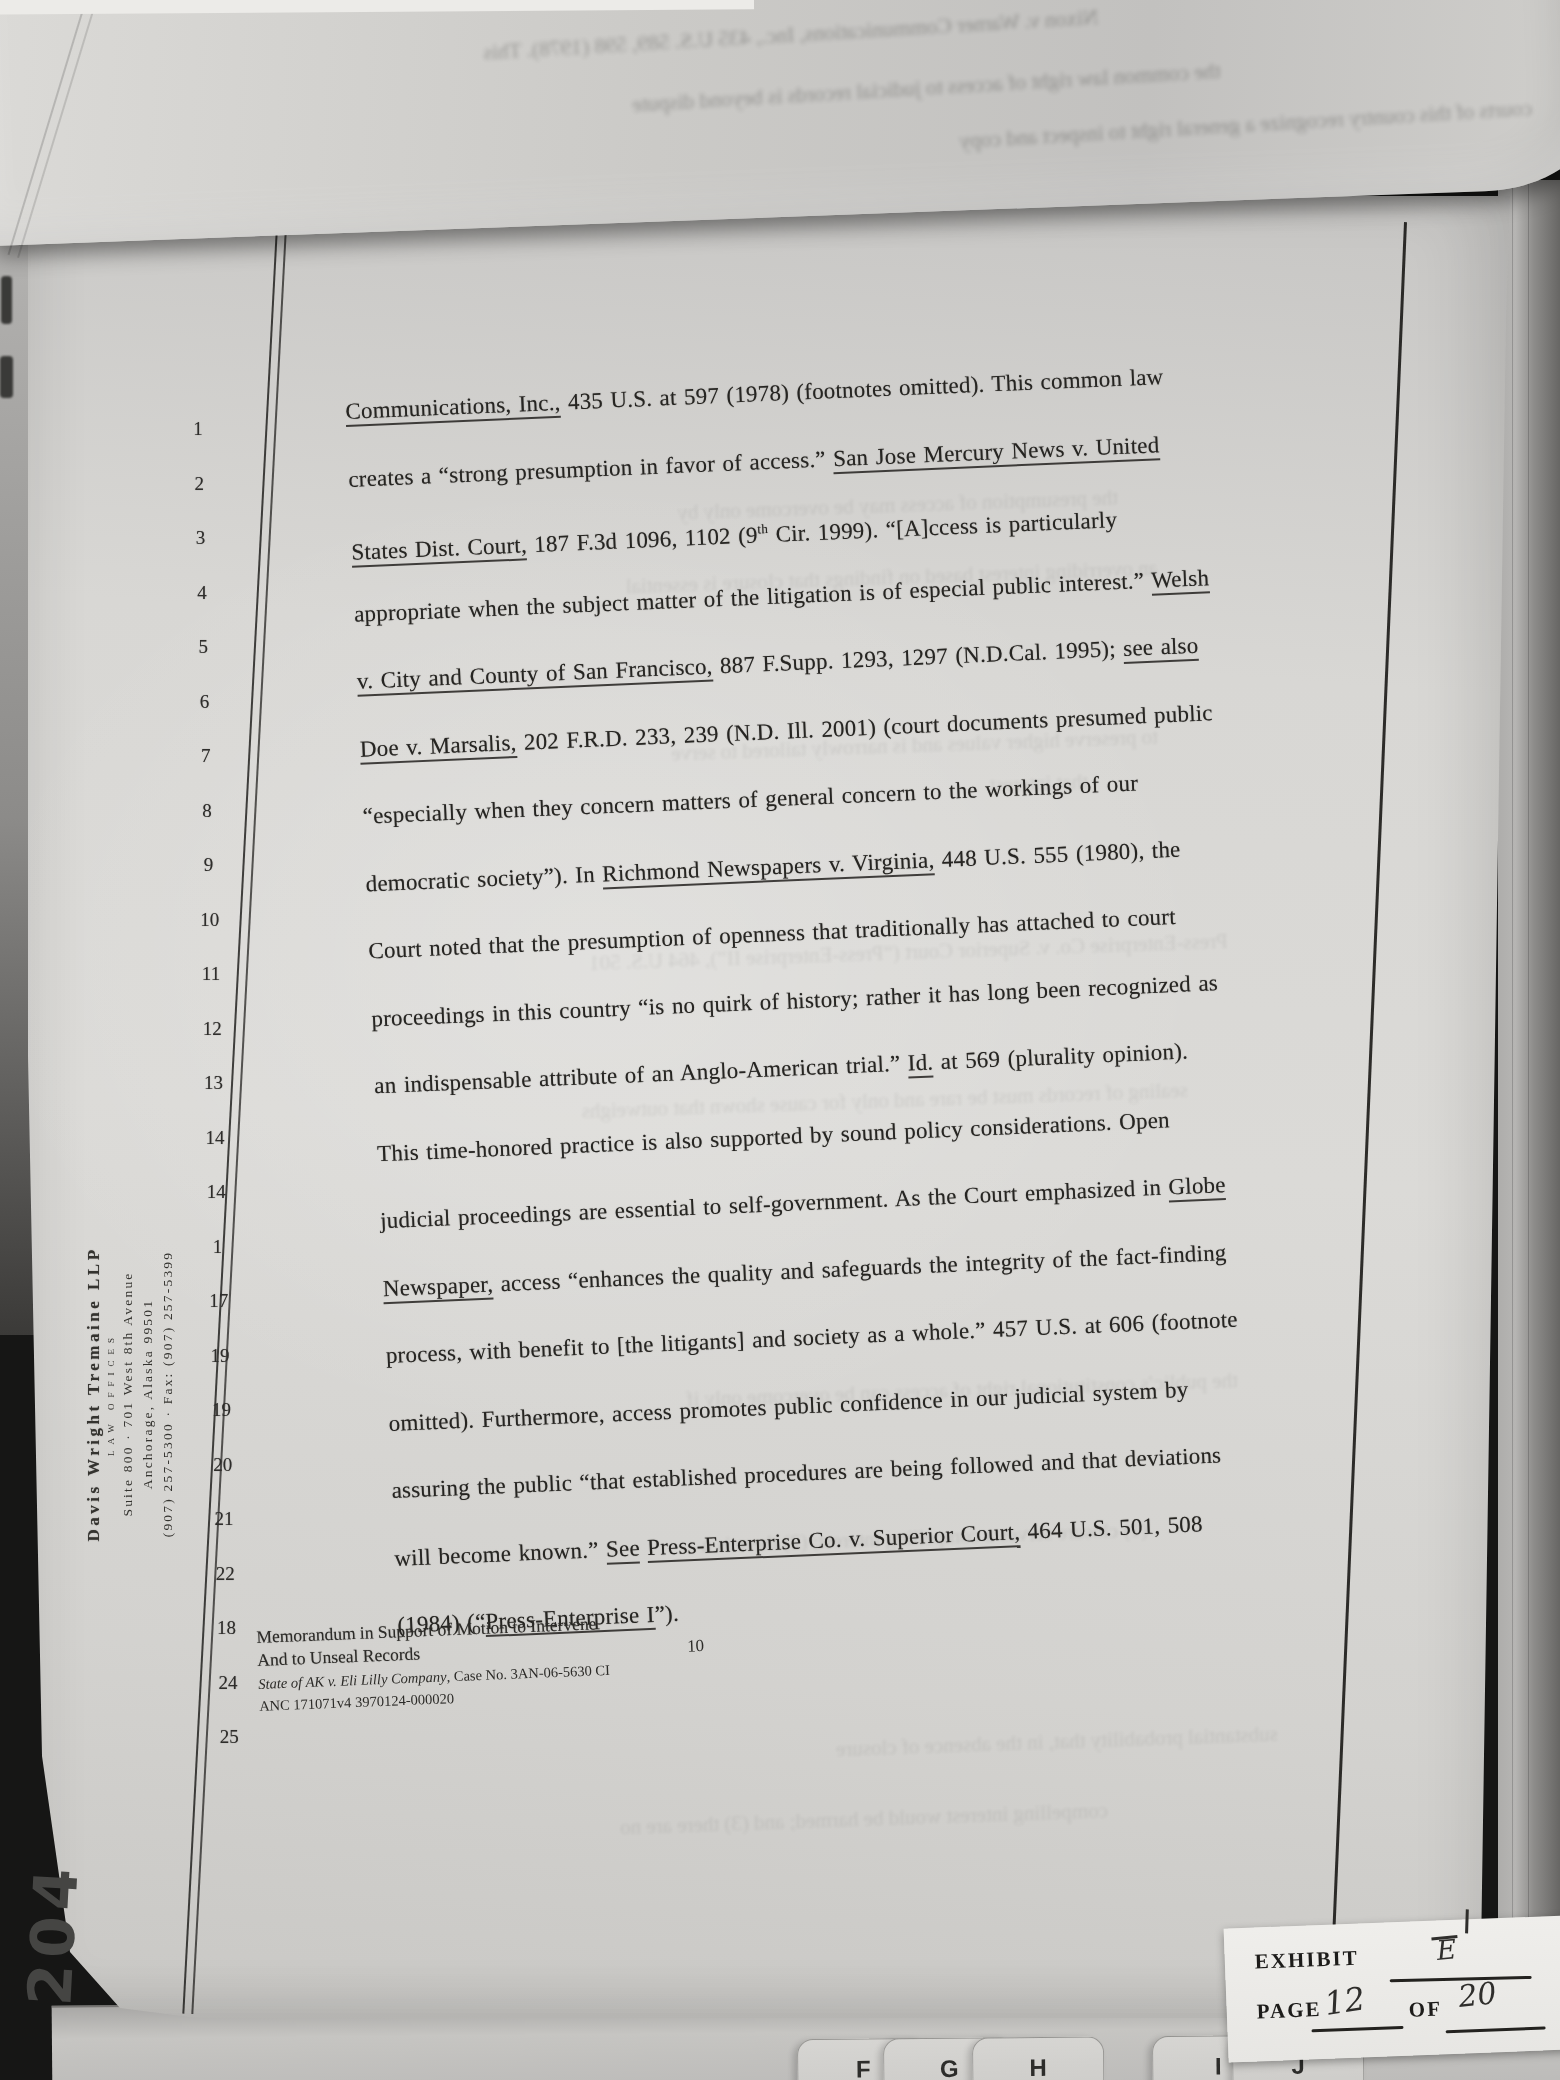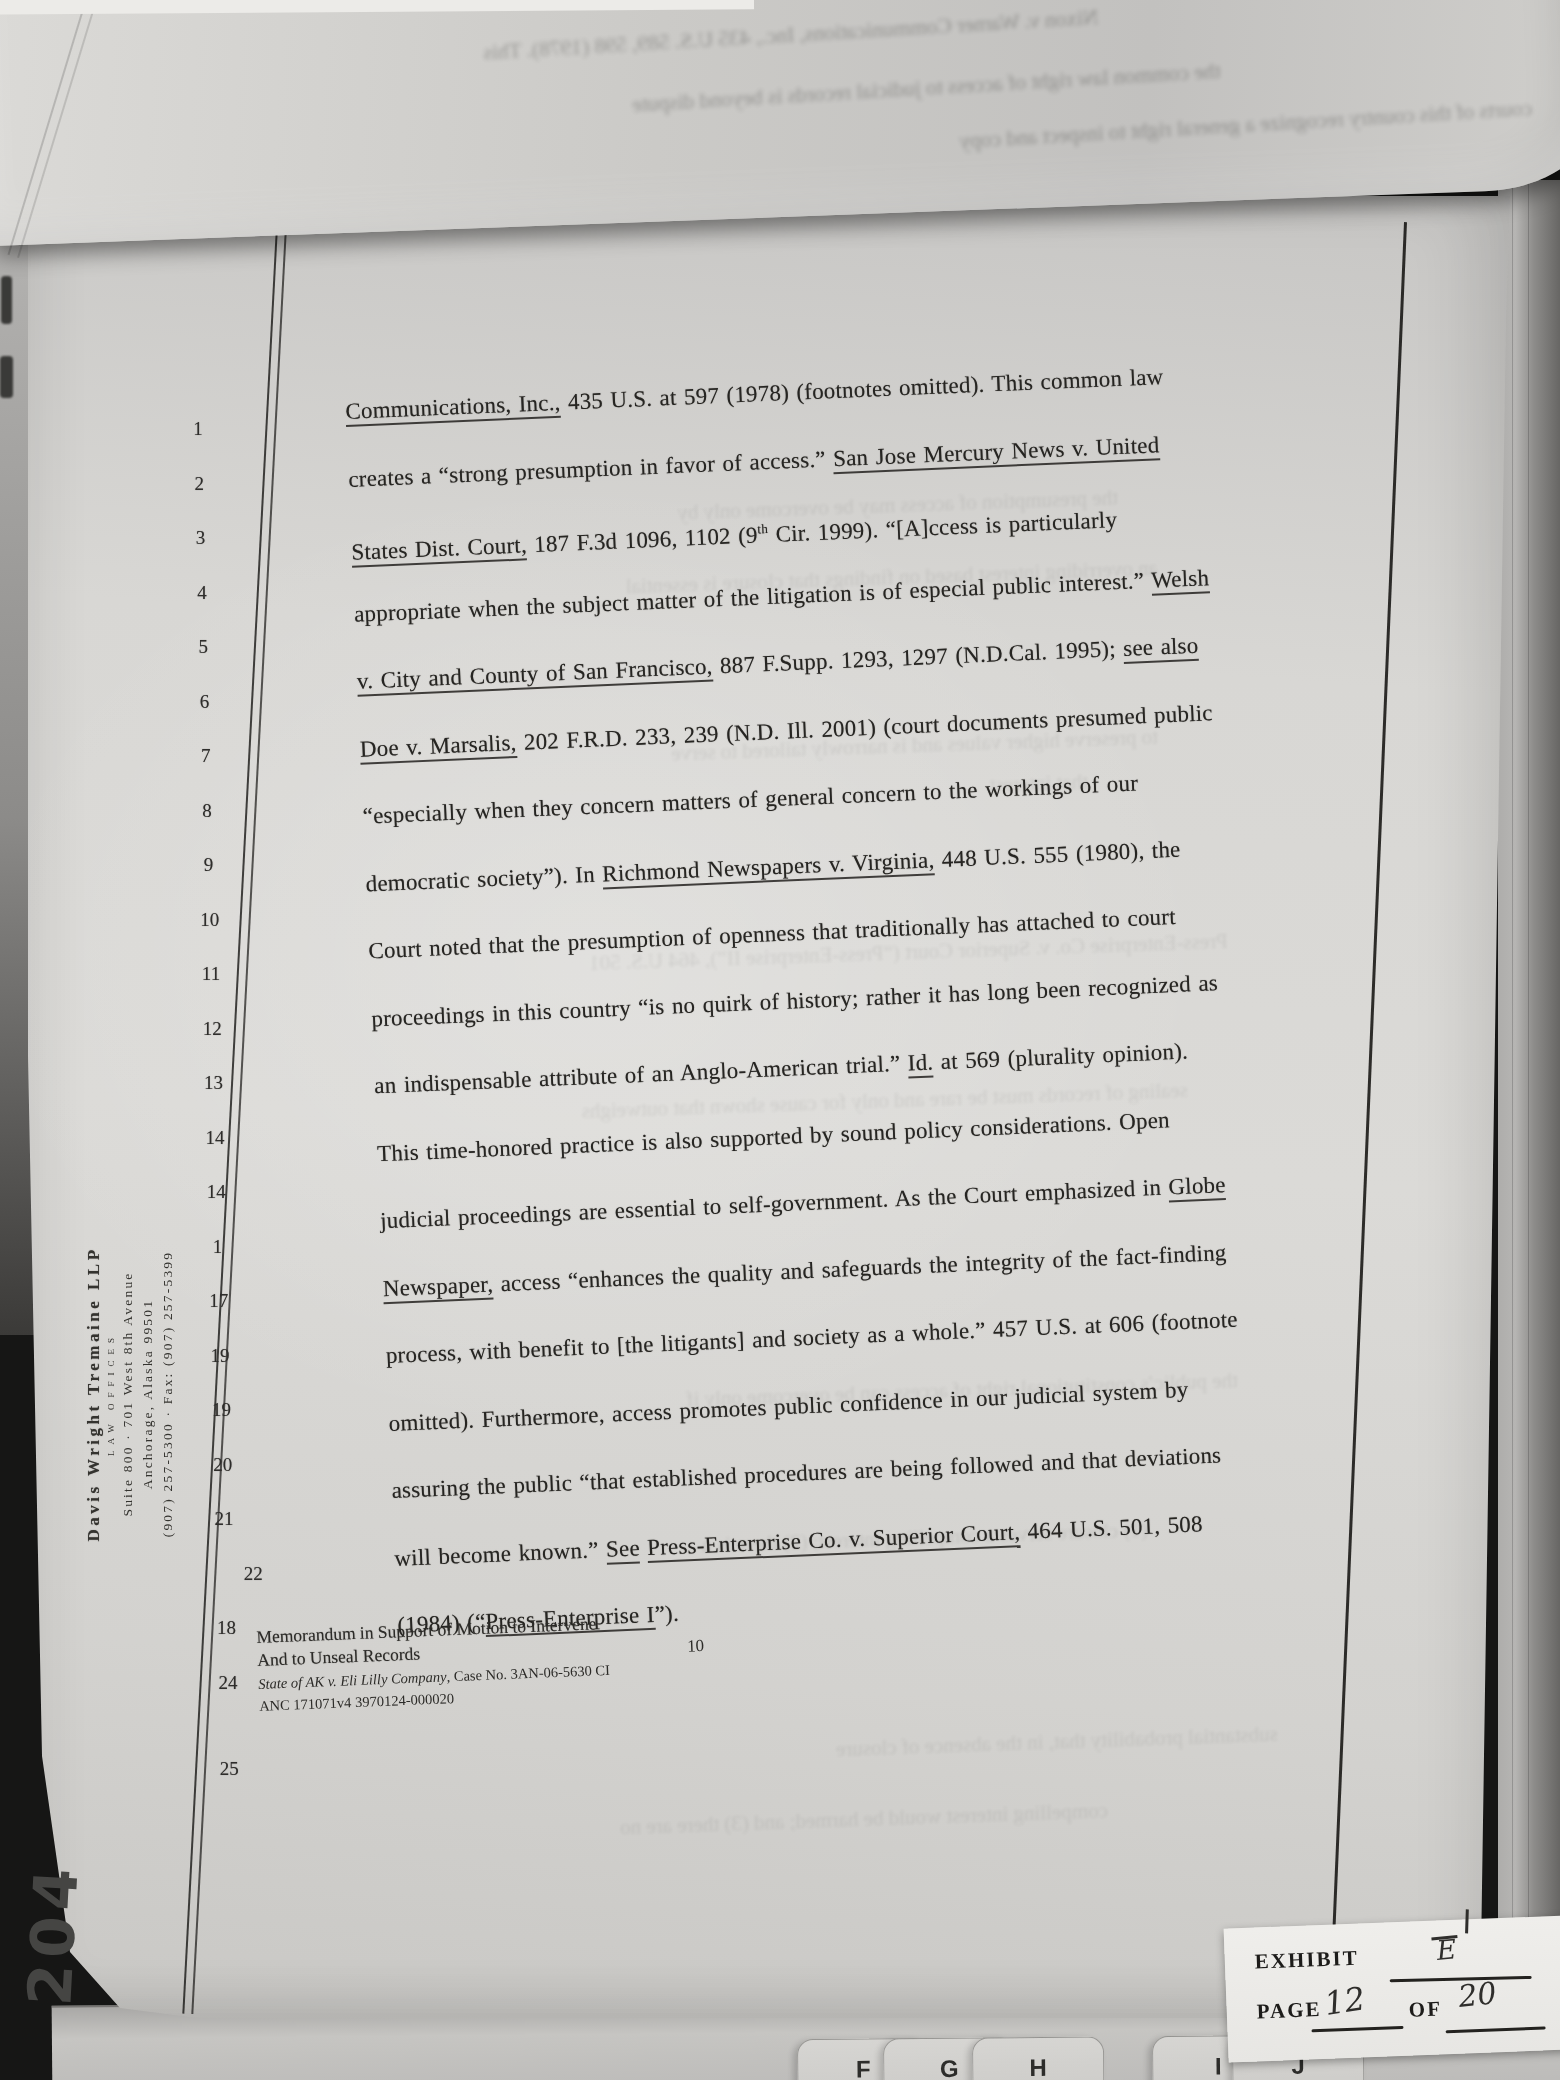--- a/index.html
+++ b/index.html
@@ -161,24 +161,24 @@
         <div class="lnum" style="top: 821.5px; left: 166.3px;">12</div>
         <div class="lnum" style="top: 876px; left: 167.6px;">13</div>
         <div class="lnum" style="top: 930.5px; left: 168.9px;">14</div>
         <div class="lnum" style="top: 985px; left: 170.2px;">14</div>
         <div class="lnum" style="top: 1039.5px; left: 171.5px;">1</div>
         <div class="lnum" style="top: 1094px; left: 172.8px; text-align: center;">17</div>
         <div class="lnum" style="top: 1148.5px; left: 174.1px;">19</div>
         <div class="lnum" style="top: 1203px; left: 175.4px;">19</div>
         <div class="lnum" style="top: 1257.5px; left: 176.7px;">20</div>
         <div class="lnum" style="top: 1312px; left: 178px;">21</div>
-        <div class="lnum" style="top: 1366.5px; left: 179.3px; margin-left: 28px;">22</div>
+        <div class="lnum" style="top: 1366.5px; left: 179.3px;">22</div>
         <div class="lnum" style="top: 1421px; left: 180.6px;">18</div>
         <div class="lnum" style="top: 1475.5px; left: 181.9px;">24</div>
-        <div class="lnum" style="top: 1530px; left: 183.2px; margin-top: 32px;">25</div>
+        <div class="lnum" style="top: 1530px; left: 183.2px;">25</div>
       </div>
 
     <div class="body-block" id="body-block">
         <div class="bline"><span class="u">Communications, Inc.,</span><span> 435 U.S. at 597 (1978) (footnotes omitted).  This common law</span></div>
         <div class="bline"><span>creates a “strong presumption in favor of access.”  </span><span class="u">San Jose Mercury News v. United</span></div>
         <div class="bline"><span class="u">States Dist. Court,</span><span> 187 F.3d 1096, 1102 (9</span><span class="sup">th</span><span> Cir. 1999).  “[A]ccess is particularly</span></div>
         <div class="bline"><span>appropriate when the subject matter of the litigation is of especial public interest.”  </span><span class="u">Welsh</span></div>
         <div class="bline"><span class="u">v. City and County of San Francisco,</span><span> 887 F.Supp. 1293, 1297 (N.D.Cal. 1995); </span><span class="u">see also</span></div>
         <div class="bline"><span class="u">Doe v. Marsalis,</span><span> 202 F.R.D. 233, 239 (N.D. Ill. 2001) (court documents presumed public</span></div>
         <div class="bline"><span>“especially when they concern matters of general concern to the workings of our</span></div>

